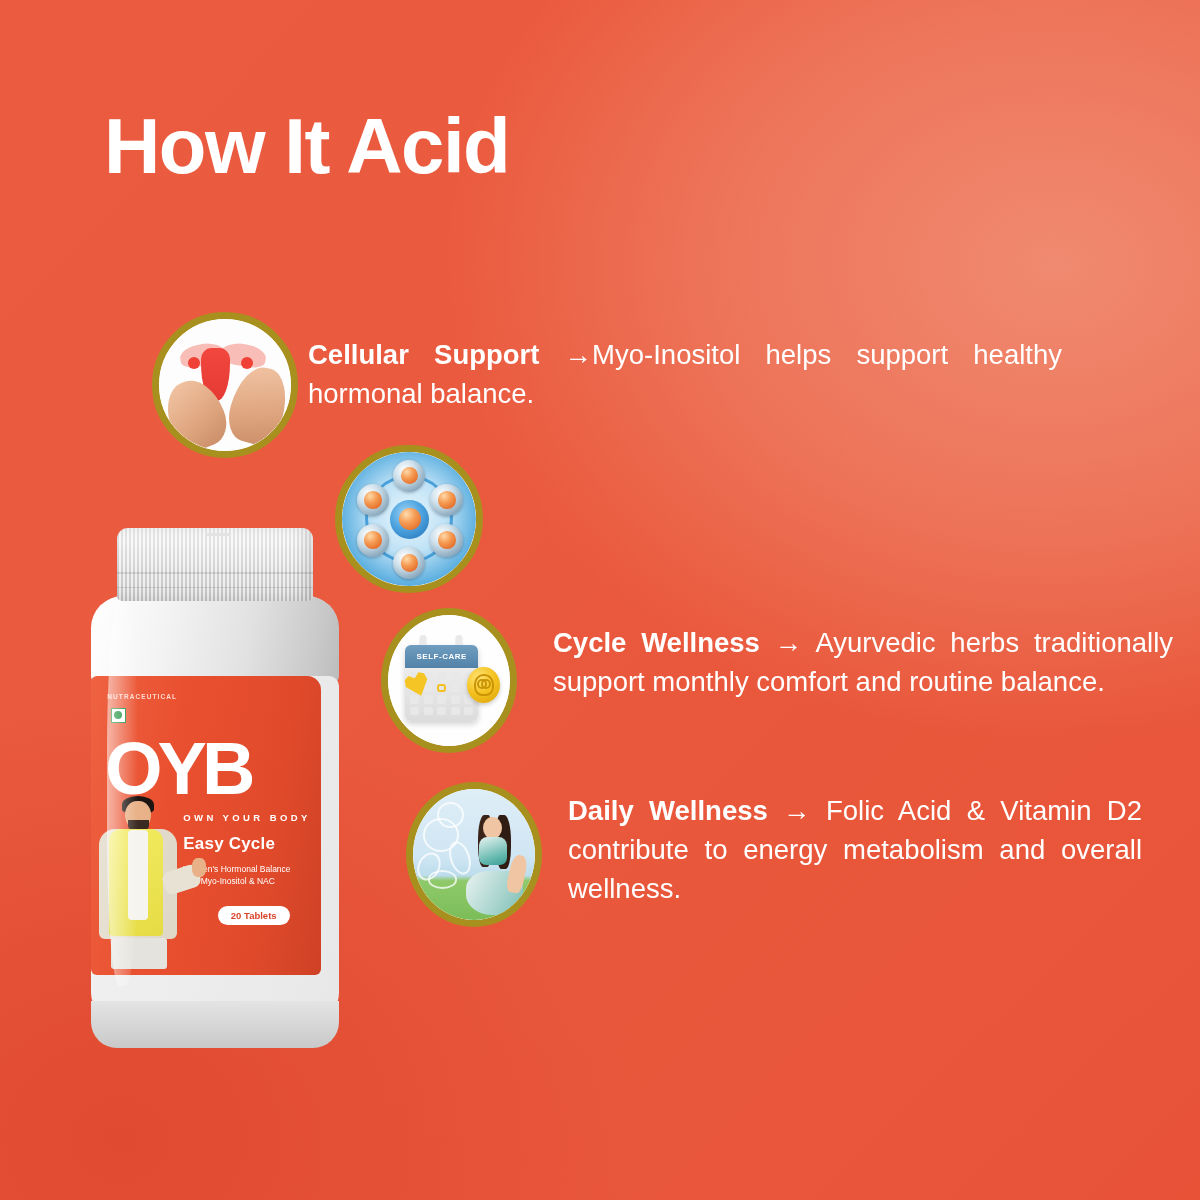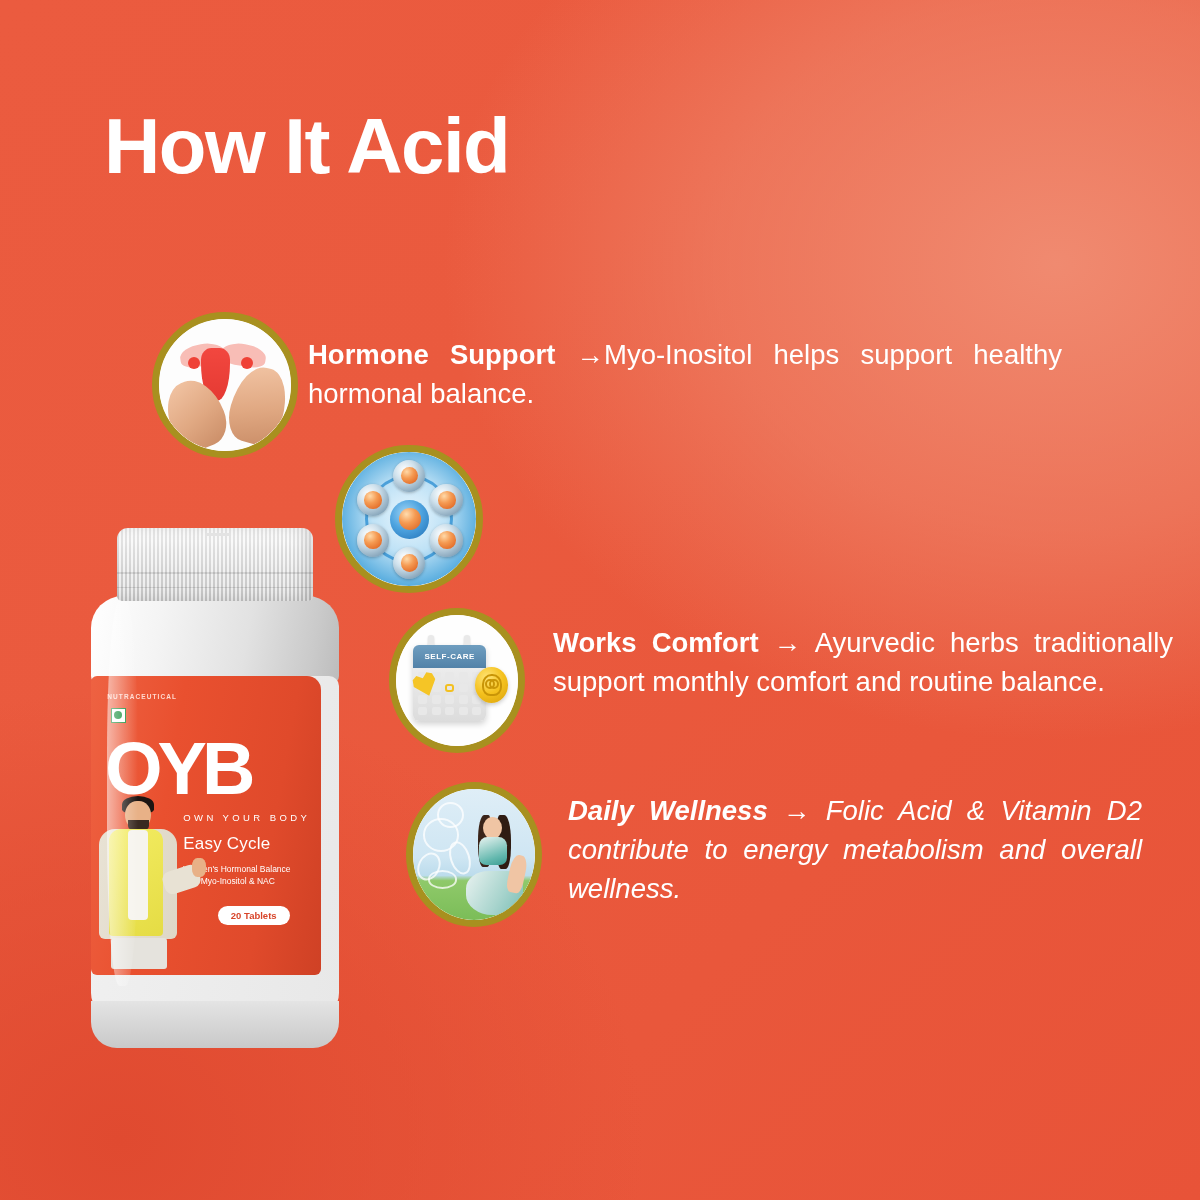--- a/index.html
+++ b/index.html
@@ -57,25 +57,25 @@
   }
   .arrow { font-weight:400; }
 
   
   #f1-icon { left:152px; top:312px;  width:146px; height:146px; }
   #f1-text { left:308px; top:335px;  width:754px; }
 
   #f2-icon { left:335px; top:445px;  width:148px; height:148px; }
   #f2-text { left:492px; top:472px;  width:684px; }
 
-  #f3-icon { left:389px; top:608px;  width:136px; height:145px; }
+  #f3-icon { left:381px; top:608px;  width:136px; height:145px; }
   #f3-text { left:553px; top:623px;  width:620px; }
 
   #f4-icon { left:406px; top:782px;  width:136px; height:145px; }
-  #f4-text { left:568px; top:791px;  width:574px;font-style:italic; }
+  #f4-text { left:568px; top:791px;  width:574px; }
 
   
   
   .hands-bg { position:absolute; inset:0; background:#fdfdfd; }
   .hand {
     position:absolute;
     background:linear-gradient(160deg,#f3c6a6 0%, #e0a882 55%, #c98c66 100%);
     border-radius:46% 46% 38% 38% / 60% 60% 40% 40%;
   }
   .hand-l { left:7%;  top:46%; width:42%; height:52%; transform:rotate(-22deg); }
@@ -365,27 +365,27 @@
     font-size:74px;
     font-weight:700;
     letter-spacing:-5px;
     line-height:.9;
   }
   .oyb-tag {
     position:absolute; left:40%; top:45.5%;
     color:#ffffff;
     font-size:9.5px;
     letter-spacing:3.4px;
-    font-weight:400;
+    font-weight:700;
   }
   .prod-name {
     position:absolute; left:40%; top:53%;
     color:#ffffff;
     font-size:17px;
-    font-weight:400;
+    font-weight:700;
     letter-spacing:.2px;
   }
   .prod-desc {
     position:absolute; left:40%; top:62.5%;
     width:56%;
     color:#ffffff;
     font-size:8.5px;
     line-height:1.45;
     font-weight:500;
   }
@@ -473,21 +473,21 @@
       <div class="uterus-wing uw-l"></div>
       <div class="uterus-wing uw-r"></div>
       <div class="ovary ov-l"></div>
       <div class="ovary ov-r"></div>
       <div class="uterus-body"></div>
       <div class="hand hand-l"></div>
       <div class="hand hand-r"></div>
     </div>
   </div>
   <div class="feature-text" id="f1-text">
-    <b>Hormone Support</b>
+    <b>Cellular Support</b>
     <span class="arrow">→</span><span>Myo-Inositol helps support healthy hormonal balance.</span>
   </div>
 
   <div class="icon-badge" id="f2-icon">
     <div class="icon-inner">
       <div class="cell-bg"></div>
       <div class="cell-ring"></div>
       <div class="cell-center"></div>
       <div class="cell c1"></div>
       <div class="cell c2"></div>
@@ -530,21 +530,21 @@
             <div class="cal-cell"></div>
         </div>
       </div>
       <div class="cal-heart"></div>
       <div class="cal-coin">
         <div class="coin-brain"></div>
       </div>
     </div>
   </div>
   <div class="feature-text" id="f3-text">
-    <b>Works Comfort</b>
+    <b>Cycle Wellness</b>
     <span class="arrow">→</span>
     <span>Ayurvedic herbs traditionally support monthly comfort and routine balance.</span>
   </div>
 
   <div class="icon-badge" id="f4-icon">
     <div class="icon-inner">
       <div class="med-bg"></div>
       <div class="med-bubble mb1"></div>
       <div class="med-bubble mb2"></div>
       <div class="med-bubble mb3"></div>

